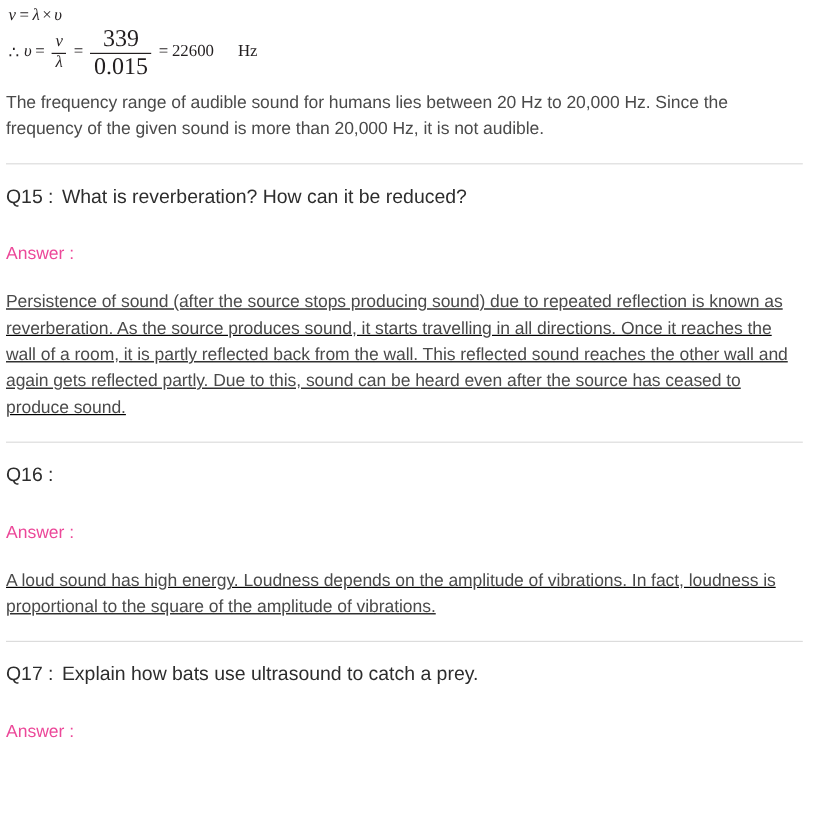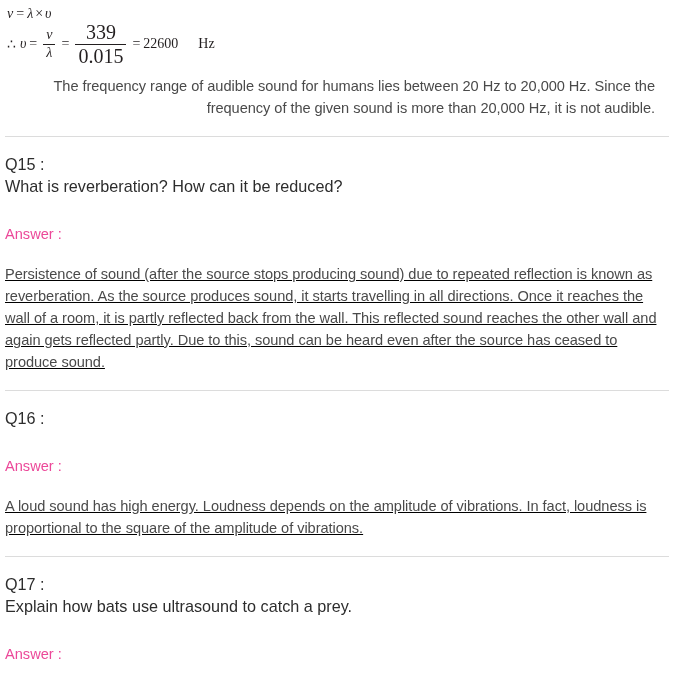--- a/index.html
+++ b/index.html
@@ -83,40 +83,38 @@
     color: #4a4a4a;
     margin: 0;
     letter-spacing: -0.05px;
     font-stretch: semi-condensed;
   }
   .para + .para { margin-top: 13px; }
 
   .intro-para {
     margin-top: 11px;
     padding-right: 30px;
-    text-align: right;
   }
 
   .divider {
     border: 0;
     border-top: 1px solid #dcdcdc;
     margin: 17px 16px 0 0;
     height: 0;
   }
 
   .q-heading {
     font-size: 16.2px;
     line-height: 22px;
     color: #2d2d2d;
     margin: 16px 0 0 0;
     font-weight: 400;
     display: flex;
     align-items: baseline;
     white-space: nowrap;
-    flex-direction: column;
   }
   .q-num { padding-right: 7px; }
   .q-text { }
 
   .answer-label {
     font-size: 14.6px;
     line-height: 22px;
     color: #ec4899;
     margin: 26px 0 0 0;
     font-weight: 400;

